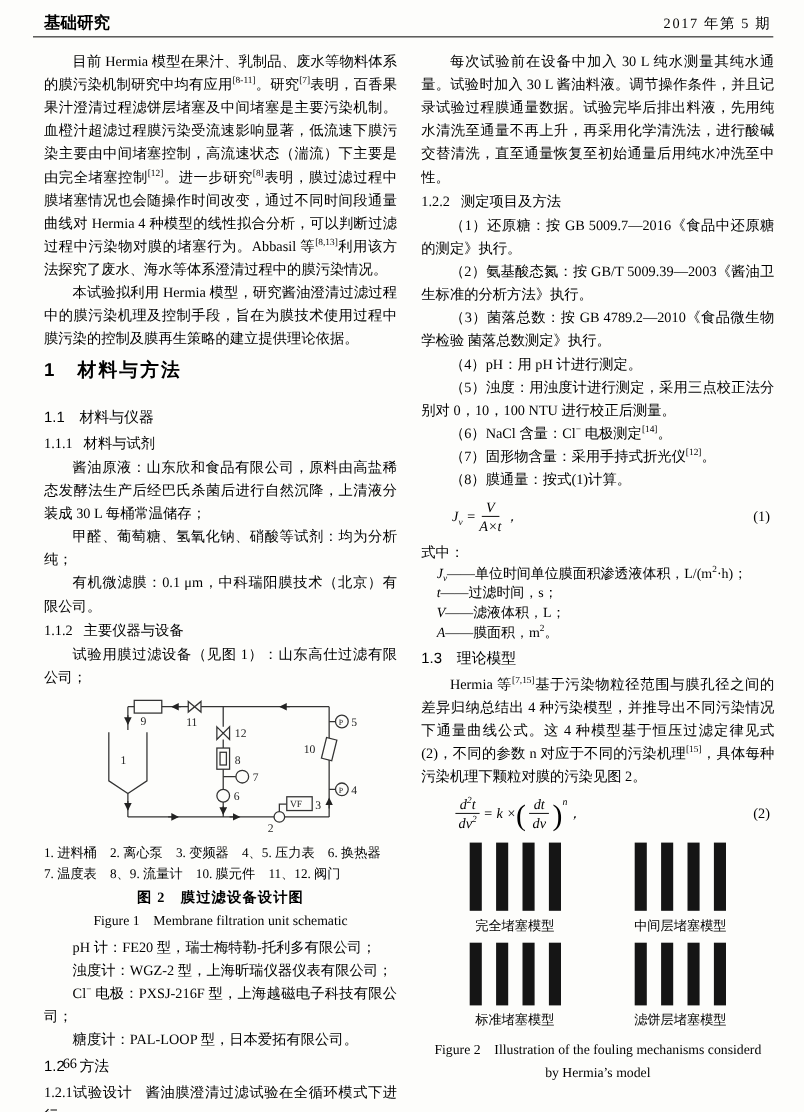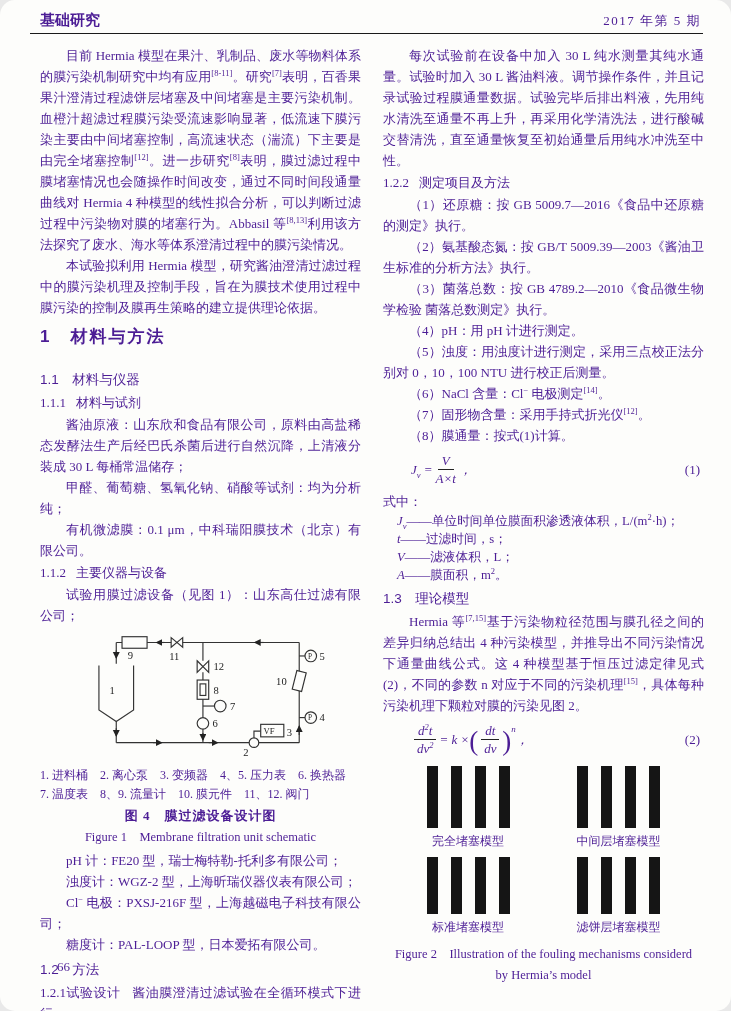--- a/index.html
+++ b/index.html
@@ -1,17 +1,17 @@
 <!DOCTYPE html>
 <html><head>
 <meta charset="utf-8">
 <style>
   html,body{margin:0;padding:0;background:#e9e9e9;}
-  .page{position:relative;width:731px;height:1011px;background:#fdfdfb;color:#4c1d95;
-        font-family:"Liberation Serif","DejaVu Serif",serif;overflow:hidden;margin:0 auto;border-radius:15px;}
+  .page{position:relative;width:731px;height:1011px;background:#fdfdfb;color:#000000;
+        font-family:"Liberation Serif","DejaVu Serif",serif;overflow:hidden;margin:0 auto;}
   .hdr{position:absolute;top:11px;left:40px;right:30px;display:flex;justify-content:space-between;align-items:baseline;}
   .hdr-left{font-weight:bold;font-size:15px;font-family:"Liberation Sans","DejaVu Sans",sans-serif;}
   .hdr-right{font-size:13px;letter-spacing:1.5px;}
   .hdr-rule{position:absolute;top:33px;left:30px;right:28px;border-top:1.6px solid #1a1a1a;}
   .col{position:absolute;top:45px;width:321px;font-size:13px;line-height:21px;text-align:justify;}
   .col-l{left:40px;}
   .col-r{left:383px;}
   p{margin:0;text-indent:2em;}
   p.noind{text-indent:0;}
   sup{font-size:8.5px;line-height:0;}
@@ -140,21 +140,21 @@
         <text x="74" y="31">9</text>
         <text x="228" y="58">10</text>
         <text x="117" y="32">11</text>
         <text x="163" y="43">12</text>
         <text class="vf-label" x="215" y="109">VF</text>
         <text class="gauge-letter" x="261" y="31">P</text>
         <text class="gauge-letter" x="261" y="95">P</text>
       </svg>
     </div>
     <p class="legend">1. 进料桶　2. 离心泵　3. 变频器　4、5. 压力表　6. 换热器　7. 温度表　8、9. 流量计　10. 膜元件　11、12. 阀门</p>
-    <p class="fig-cap-cn">图 4　膜过滤设备设计图</p>
+    <p class="fig-cap-cn">图 2　膜过滤设备设计图</p>
     <p class="fig-cap-en">Figure 1　Membrane filtration unit schematic</p>
 
     <p>pH 计：FE20 型，瑞士梅特勒-托利多有限公司；</p>
     <p>浊度计：WGZ-2 型，上海昕瑞仪器仪表有限公司；</p>
     <p>Cl<sup>−</sup> 电极：PXSJ-216F 型，上海越磁电子科技有限公司；</p>
     <p>糖度计：PAL-LOOP 型，日本爱拓有限公司。</p>
 
     <div class="h2">1.2　方法</div>
     <p class="noind"><span class="h3num">1.2.1</span><span>试验设计</span><span style="margin-left:12px;">酱油膜澄清过滤试验在全循环模式下进行。</span></p>
     <p>（1）在膜面流速 0.30 m/s，操作温度 50 ℃条件下，探究跨膜压差 0.06，0.10，0.12，0.15，0.20 MPa 下的膜污染状况。</p>

